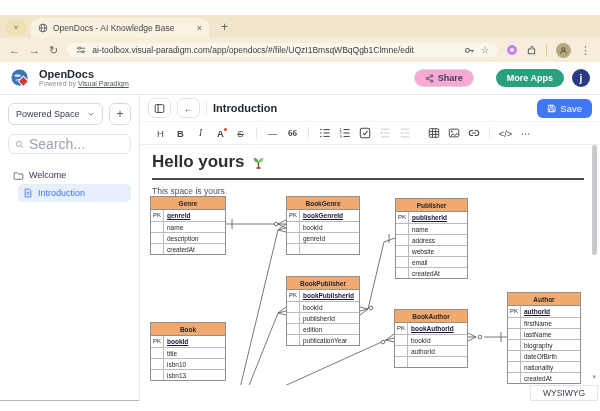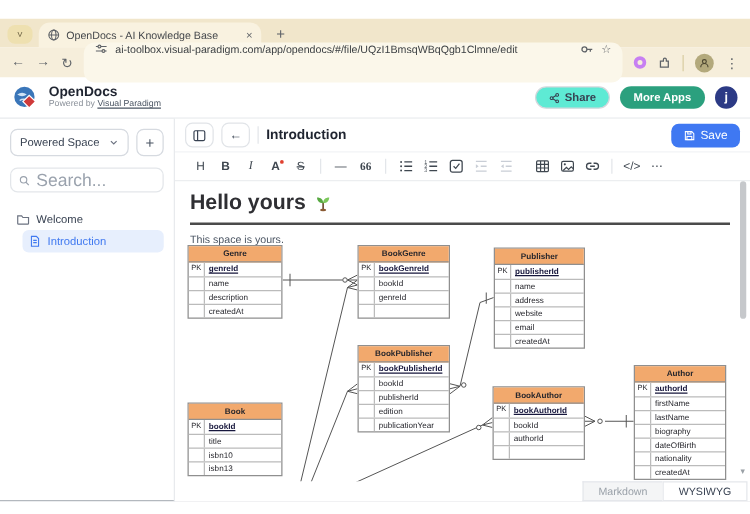--- a/index.html
+++ b/index.html
@@ -8,36 +8,36 @@
 
   
   .tabstrip { height:23px; background:#f1e6cb; display:flex; align-items:flex-end; padding-left:4px; }
   .tab-search-btn { width:20px; height:15px; margin:0 5px 3px 2px; background:#eee0b0; border-radius:6px; display:flex; align-items:center; justify-content:center; font-size:8px; color:#6d6344; }
   .tab { height:20px; width:178px; background:#f9f2e0; border-radius:9px 9px 0 0; display:flex; align-items:center; gap:5px; padding:0 7px; }
   .tab-title { flex:1; font-size:8.5px; color:#44474b; white-space:nowrap; overflow:hidden; }
   .tab-close { font-size:9px; color:#5f6368; cursor:default; }
   .newtab { font-size:12px; color:#5f6368; margin:0 0 4px 12px; }
   .addressbar { height:24px; background:#f6eedb; display:flex; align-items:center; padding:0 9px; gap:9px; }
   .nav-ico { font-size:11px; color:#5f6368; }
-  .omnibox { flex:1; height:32px; background:#fbf7ea; border-radius:9px; display:flex; align-items:flex-start; gap:6px; padding:0 9px; }
+  .omnibox { flex:1; height:14px; background:#fbf7ea; border-radius:9px; display:flex; align-items:center; gap:6px; padding:0 9px; }
   .url { flex:1; font-size:8.5px; color:#3c4043; white-space:nowrap; overflow:hidden; }
   .ombx-ico { font-size:9px; color:#5f6368; }
   .ext-purple { width:10px; height:10px; border:3px solid #c77ff2; border-radius:50%; }
   .chrome-div { width:1px; height:13px; background:#d9cda3; }
   .profile-chip { width:15px; height:15px; border-radius:50%; background:#b3a97c; display:flex; align-items:center; justify-content:center; font-size:8px; color:#4c4630; }
 
   
   .appheader { height:33px; border-bottom:1px solid #e8eaed; display:flex; align-items:center; padding:0 10px; gap:8px; background:#fff; }
   .logo-txt { display:flex; flex-direction:column; line-height:1.15; }
   .app-name { font-size:11px; font-weight:700; color:#1f2430; }
   .powered { font-size:7px; color:#8a9099; }
   .powered u { color:#4b5563; }
   .hdr-right { margin-left:auto; display:flex; align-items:center; gap:8px; }
-  .share-btn { display:flex; align-items:center; gap:4px; border:1px solid #d3d7dc; border-radius:12px; padding:3px 10px; font-size:9px; font-weight:600; color:#374151; background:#5eead4; }
-  .moreapps-btn { background:#2ba07e; border:none; border-radius:12px; padding:4px 11px; font-size:9px; font-weight:700; color:#fff; }
+  .share-btn { display:flex; align-items:center; gap:4px; border:1px solid #d3d7dc; border-radius:12px; padding:3px 10px; font-size:9px; font-weight:600; color:#374151; background:#f9a8d4; }
+  .moreapps-btn { background:#2ba07e; border:none; border-radius:12px; padding:4px 11px; font-size:9px; font-weight:700; color:#fff;margin-left:14px; }
   .avatar { width:18px; height:18px; border-radius:50%; background:#2c3a85; color:#fff; font-size:10px; font-weight:600; display:flex; align-items:center; justify-content:center; }
 
   
   .main-row { display:flex; height:306px; }
   .sidebar { width:140px; border-right:1px solid #e8eaed; padding:8px; }
   .space-row { display:flex; gap:6px; }
   .space-select { flex:1; border:1px solid #d6dae0; border-radius:6px; height:22px; display:flex; align-items:center; padding:0 7px; font-size:9px; color:#374151; }
   .space-select span { flex:1; }
   .add-btn { width:22px; height:22px; border:1px solid #d6dae0; border-radius:6px; background:#fff; font-size:12px; color:#4b5563; display:flex; align-items:center; justify-content:center; }
   .searchbox { margin-top:9px; border:1px solid #e3e6ea; border-radius:6px; height:20px; display:flex; align-items:center; gap:5px; padding:0 6px; font-size:14px; color:#9aa2ad; }
@@ -532,19 +532,18 @@
             </svg>
         </h1>
         <p class="body-p">This space is yours.</p>
       </div>
 
       <div class="scroll-thumb"></div>
       <div class="scroll-hint">▾</div>
 
       <div class="statusbar">
         <div class="mode-toggle">
-          <div class="mode-btn md">Markdown</div>
           <div class="mode-btn wys">WYSIWYG</div>
         </div>
       </div>
     </div>
   </div>
 </div>
 
 </body></html>

